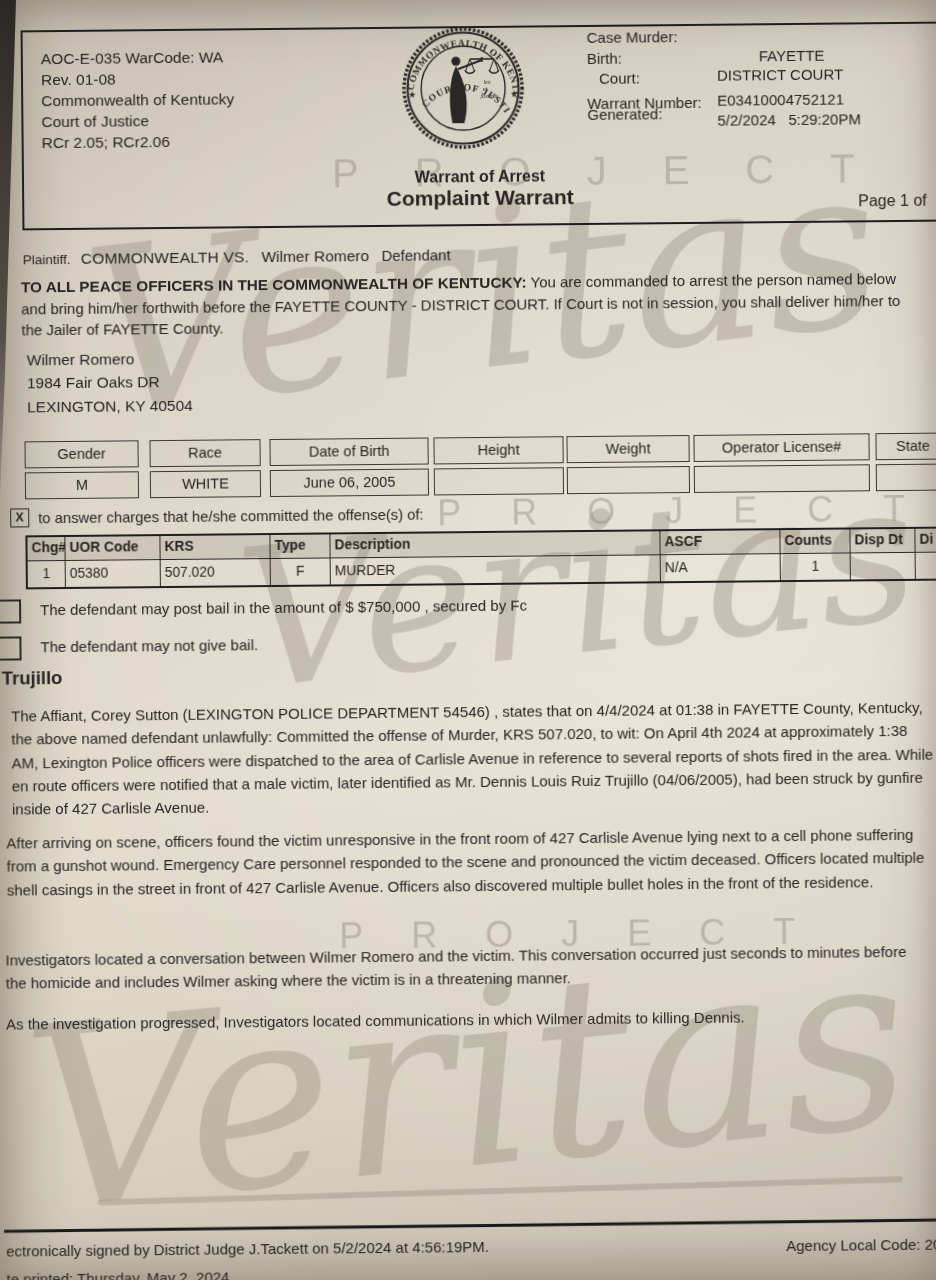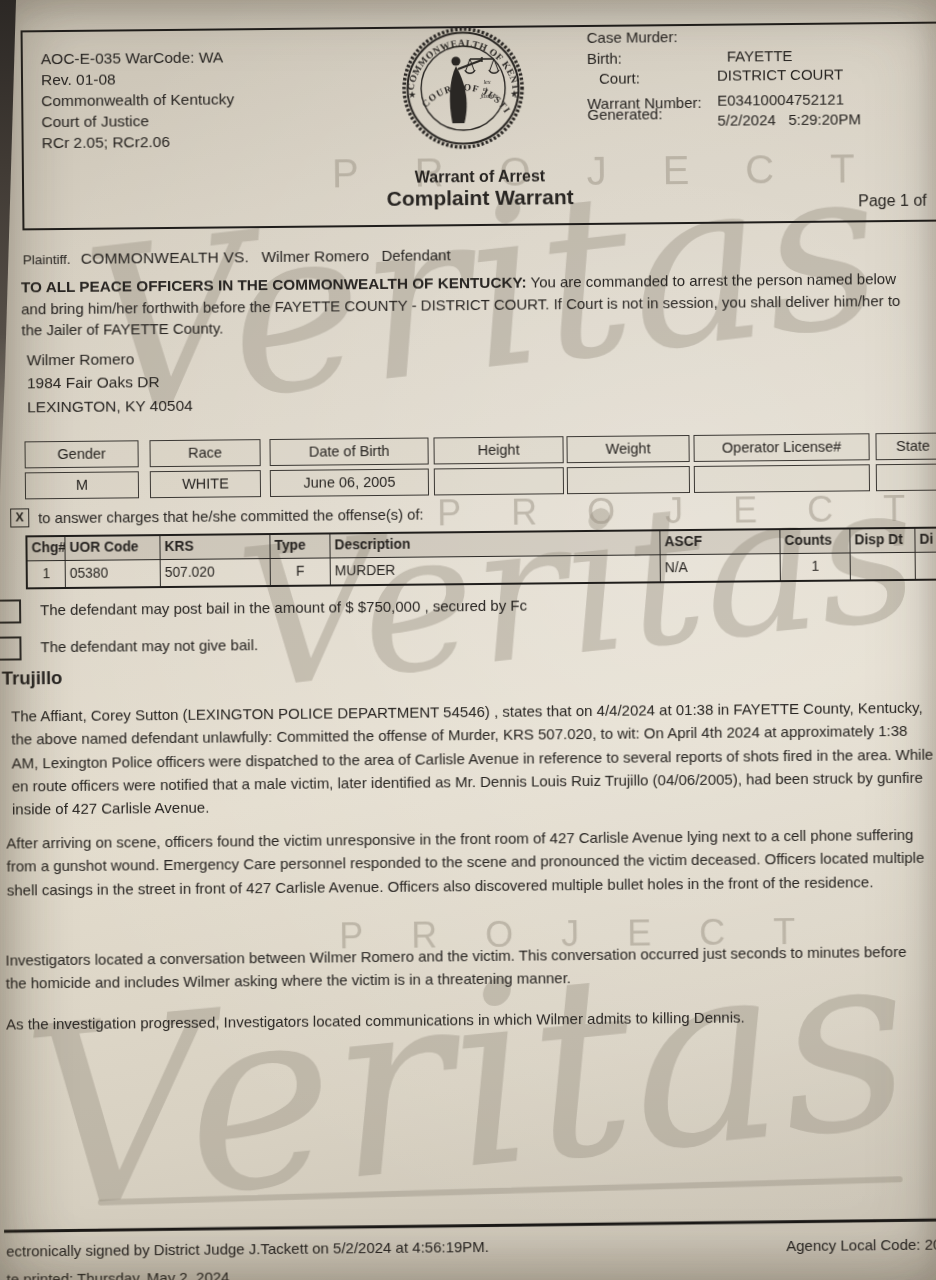--- a/index.html
+++ b/index.html
@@ -157,21 +157,21 @@
       </g>
       <g font-size="6.2" font-style="italic" fill="#2a2724" font-family="Liberation Serif,serif" text-anchor="middle" stroke="none">
         <text x="24" y="-4">lex</text>
         <text x="22" y="3">et</text>
         <text x="26" y="10">justitia</text>
       </g>
     </svg>
 
     <div class="abs case-label" style="left:588px;top:30px">Case Murder:</div>
     <div class="abs case-label" style="left:588px;top:51px">Birth:</div>
-    <div class="abs case-value" style="left:728px;top:50px">FAYETTE</div>
+    <div class="abs case-value" style="left:760px;top:50px">FAYETTE</div>
     <div class="abs case-label" style="left:600px;top:71px">Court:</div>
     <div class="abs case-value" style="left:718px;top:69px">DISTRICT COURT</div>
     <div class="abs case-label" style="left:588px;top:96px">Warrant Number:</div>
     <div class="abs case-value" style="left:718px;top:94px">E03410004752121</div>
     <div class="abs case-label" style="left:588px;top:107px">Generated:</div>
     <div class="abs case-value pre" style="left:718px;top:114px">5/2/2024   5:29:20PM</div>
 
     <div class="abs title1">Warrant of Arrest</div>
     <div class="abs title2">Complaint Warrant</div>
     <div class="abs page-label nowrap">Page 1 of</div>

